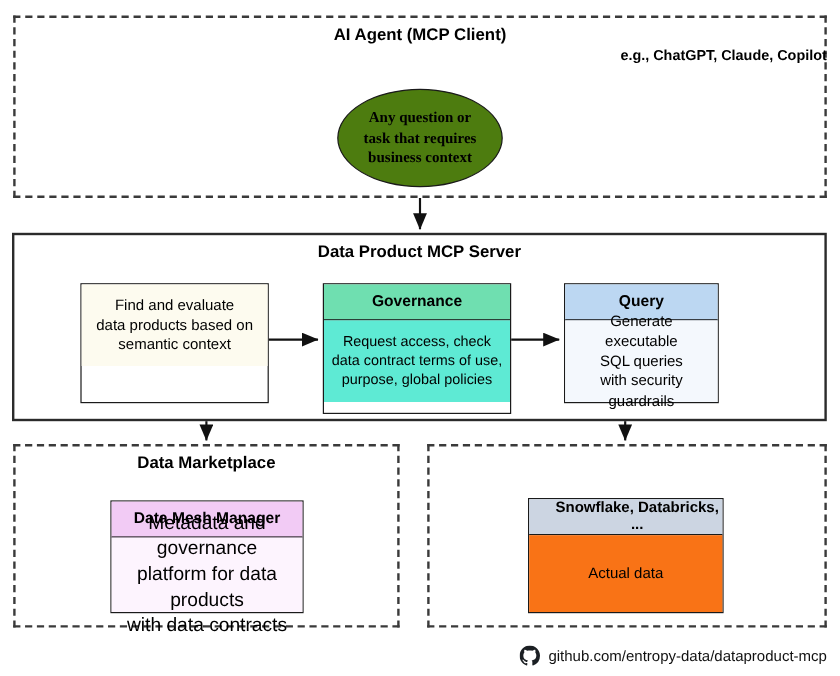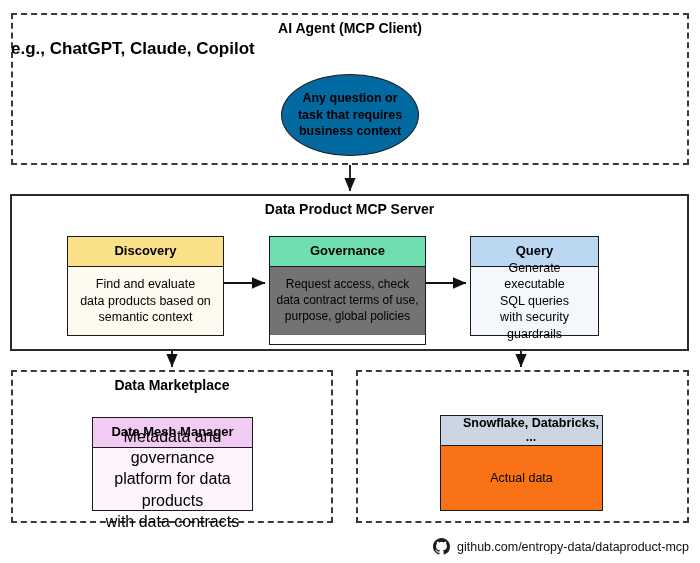--- a/index.html
+++ b/index.html
@@ -91,22 +91,22 @@
 
   
   .title-main {
     position: absolute;
     text-align: center;
     font-size: 14px;
     font-weight: bold;
   }
   .title-sub {
     position: absolute;
-    text-align: left;
-    font-size: 17px;
+    text-align: right;
+    font-size: 12px;
     font-weight: bold;
   }
 
   
   .arrow-layer {
     position: absolute;
     left: 0; top: 0;
     width: 700px; height: 563px;
     pointer-events: none;
   }
@@ -128,38 +128,37 @@
 <body>
 
 <div class="canvas">
 
   <div class="dashed-box" style="left:11px; top:13px; width:678px; height:152px;"></div>
 
   <div class="title-main" style="left:11px; top:20px; width:678px;">AI Agent (MCP Client)</div>
 
   <div class="title-sub" style="left:11px; top:39px; width:678px;">e.g., ChatGPT, Claude, Copilot</div>
 
-  <div class="ellipse" style="left:281px; top:74px; width:138px; height:82px; background:#0369a1;">Any question or
+  <div class="ellipse" style="left:281px; top:74px; width:138px; height:82px; background:#4d7c0f;font-family:Liberation Serif, serif;">Any question or
 task that requires
 business context</div>
 
   <div class="solid-box" style="left:10px; top:194px; width:679px; height:157px;"></div>
 
   <div class="title-main" style="left:10px; top:201px; width:679px;">Data Product MCP Server</div>
 
   <div class="card" style="left:67px; top:236px; width:157px; height:100px;">
-    <div class="card-header" style="background:#fbe08a;">Discovery</div>
     <div class="card-body" style="background:#fdfbef; height:68px;">Find and evaluate
 data products based on
 semantic context</div>
   </div>
 
   <div class="card" style="left:269px; top:236px; width:157px; height:109px;">
     <div class="card-header" style="background:#6fdfb0;">Governance</div>
-    <div class="card-body" style="background:#737373; height:68px; font-size:12px;">Request access, check
+    <div class="card-body" style="background:#5eead4; height:68px; font-size:12px;">Request access, check
 data contract terms of use,
 purpose, global policies</div>
   </div>
 
   <div class="card" style="left:470px; top:236px; width:129px; height:100px;">
     <div class="card-header" style="background:#bcd7f2;">Query</div>
     <div class="card-body" style="background:#f4f8fd; height:68px;">Generate executable
 SQL queries
 with security guardrails</div>
   </div>

